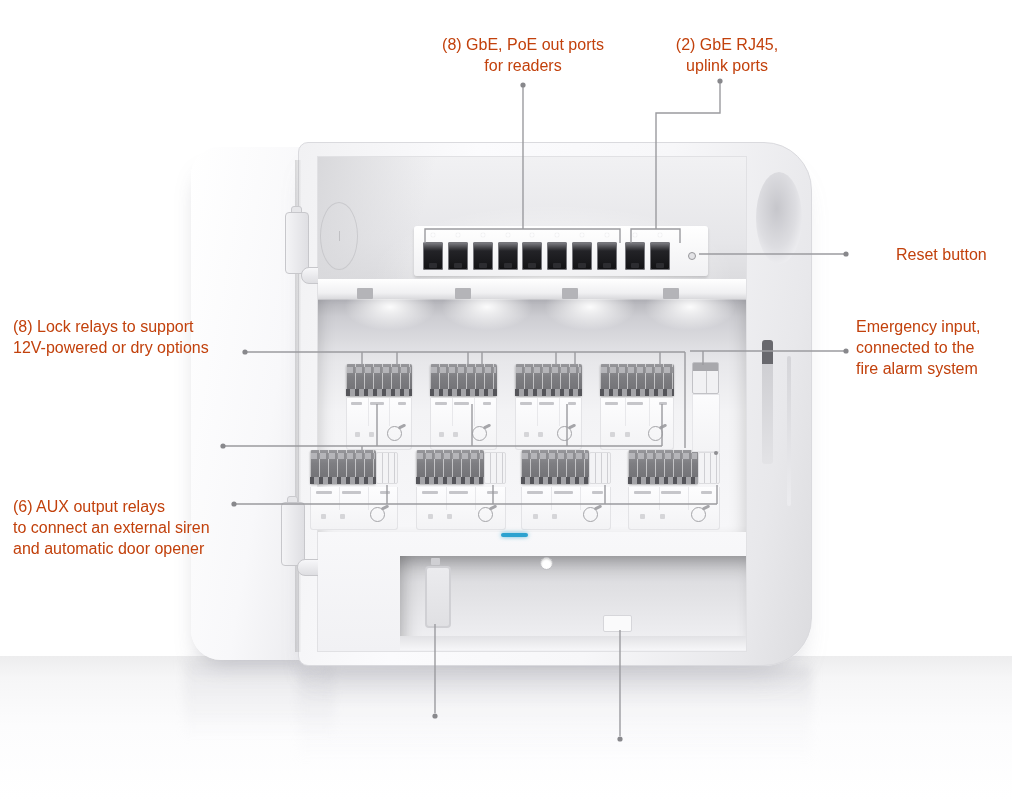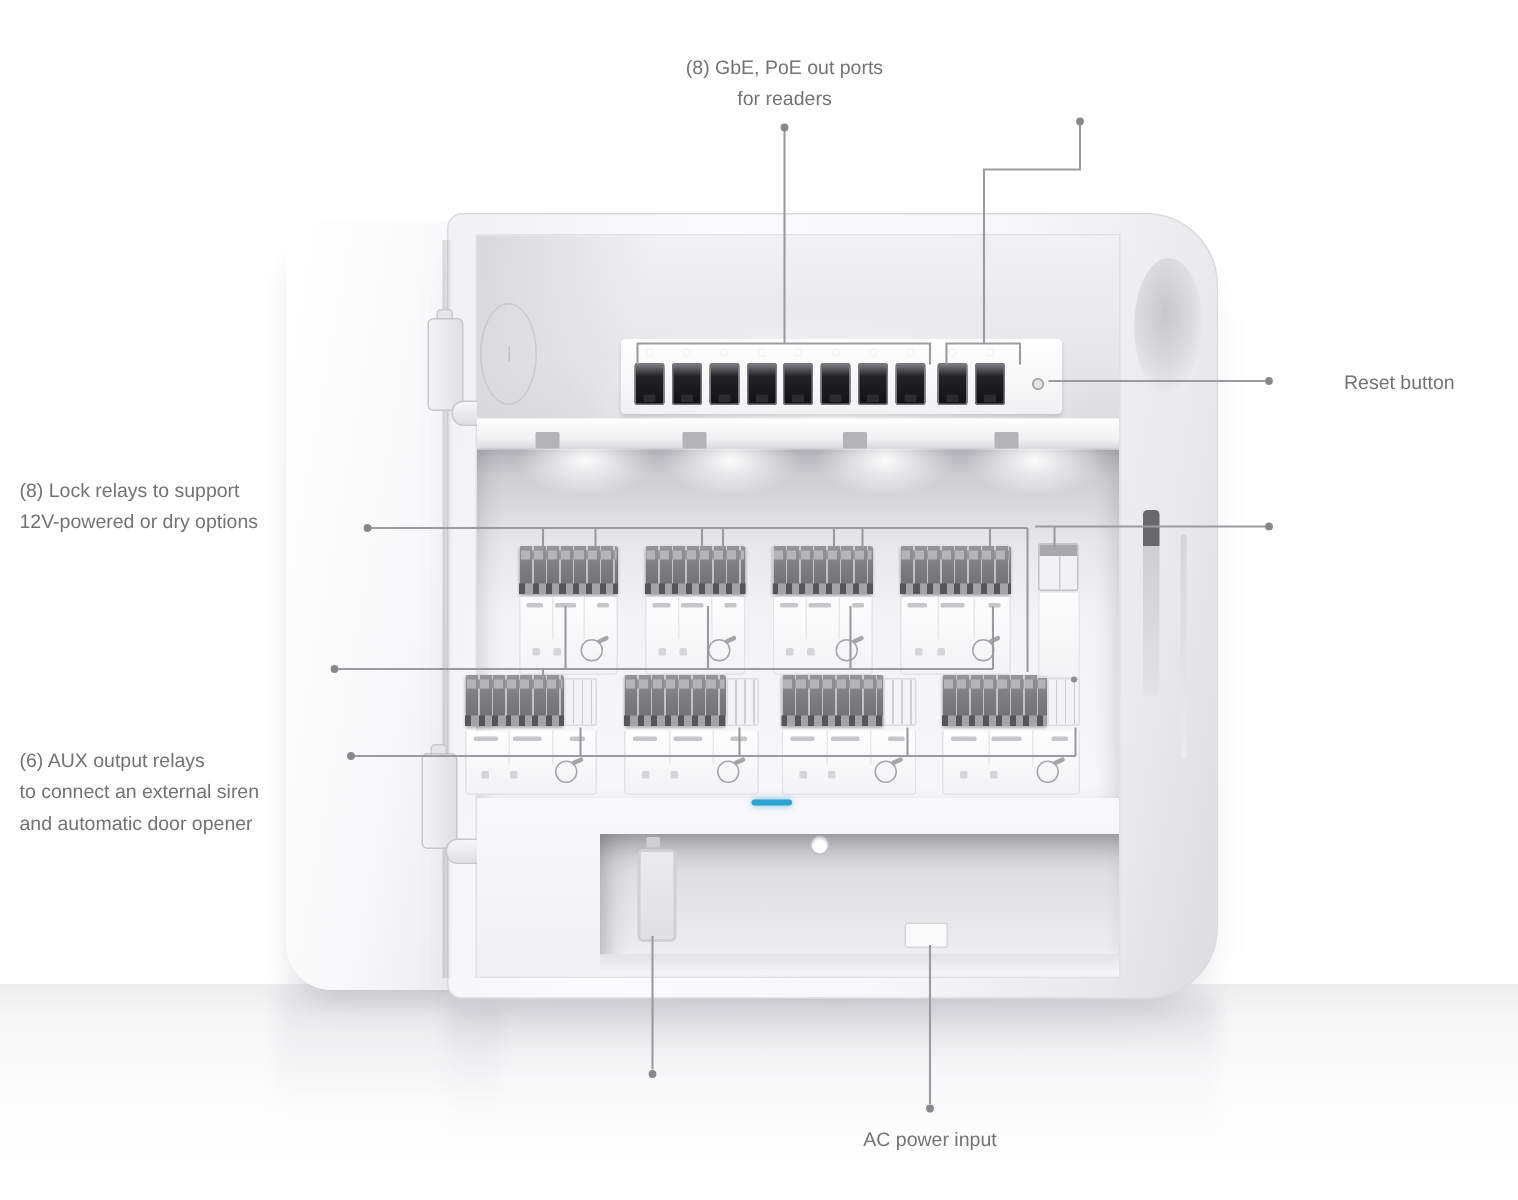--- a/index.html
+++ b/index.html
@@ -136,21 +136,21 @@
   .pp45{position:absolute;left:425px;top:566px;width:22px;height:58px;z-index:7;border:2px solid #d0d0d4;
         border-radius:4px;background:linear-gradient(180deg,#ebebee,#e0e0e3);}
   .pp45::before{content:"";position:absolute;left:4px;top:-10px;width:9px;height:7px;background:#cfcfd3;border-radius:1px;}
   .ac-inlet{position:absolute;left:603px;top:615px;width:27px;height:15px;z-index:7;
         background:#fafafb;border:1px solid #d6d6da;border-radius:2px;}
 
   
   .lines{position:absolute;left:0;top:0;z-index:9;pointer-events:none;}
   .lines path{fill:none;stroke:#9b9b9f;stroke-width:1.4;}
   .lines circle{fill:#88888c;stroke:none;}
-  .lbl{position:absolute;z-index:10;font-size:13px;line-height:21px;color:#737373;white-space:pre-line;}
+  .lbl{position:absolute;z-index:10;font-size:16px;line-height:21px;color:#c2410c;white-space:pre-line;}
   .lbl.c{text-align:center;}
 </style>
 </head>
 <body>
 
 <div class="scene">
 
   <div class="floor"></div>
   <div class="refl-door"></div>
   <div class="refl-cab"></div>
@@ -389,20 +389,24 @@
         <circle cx="435" cy="716" r="2.6"></circle>
     </g>
     <g>
       <path d="M620 630 V736"></path>
         <circle cx="620" cy="739" r="2.6"></circle>
     </g>
   </svg>
 
   <div class="lbl c" style="left:408px;top:34px;width:230px">(8) GbE, PoE out ports
 for readers</div>
+  <div class="lbl c" style="left:647px;top:34px;width:160px">(2) GbE RJ45,
+uplink ports</div>
   <div class="lbl" style="left:896px;top:244px">Reset button</div>
+  <div class="lbl" style="left:856px;top:316px;width:150px">Emergency input,
+connected to the
+fire alarm system</div>
   <div class="lbl" style="left:13px;top:316px;width:230px">(8) Lock relays to support
 12V-powered or dry options</div>
   <div class="lbl" style="left:13px;top:496px;width:240px">(6) AUX output relays
 to connect an external siren
 and automatic door opener</div>
-  <div class="lbl c" style="left:528px;top:749px;width:184px">AC power input</div>
 </div>
 
 </body></html>

